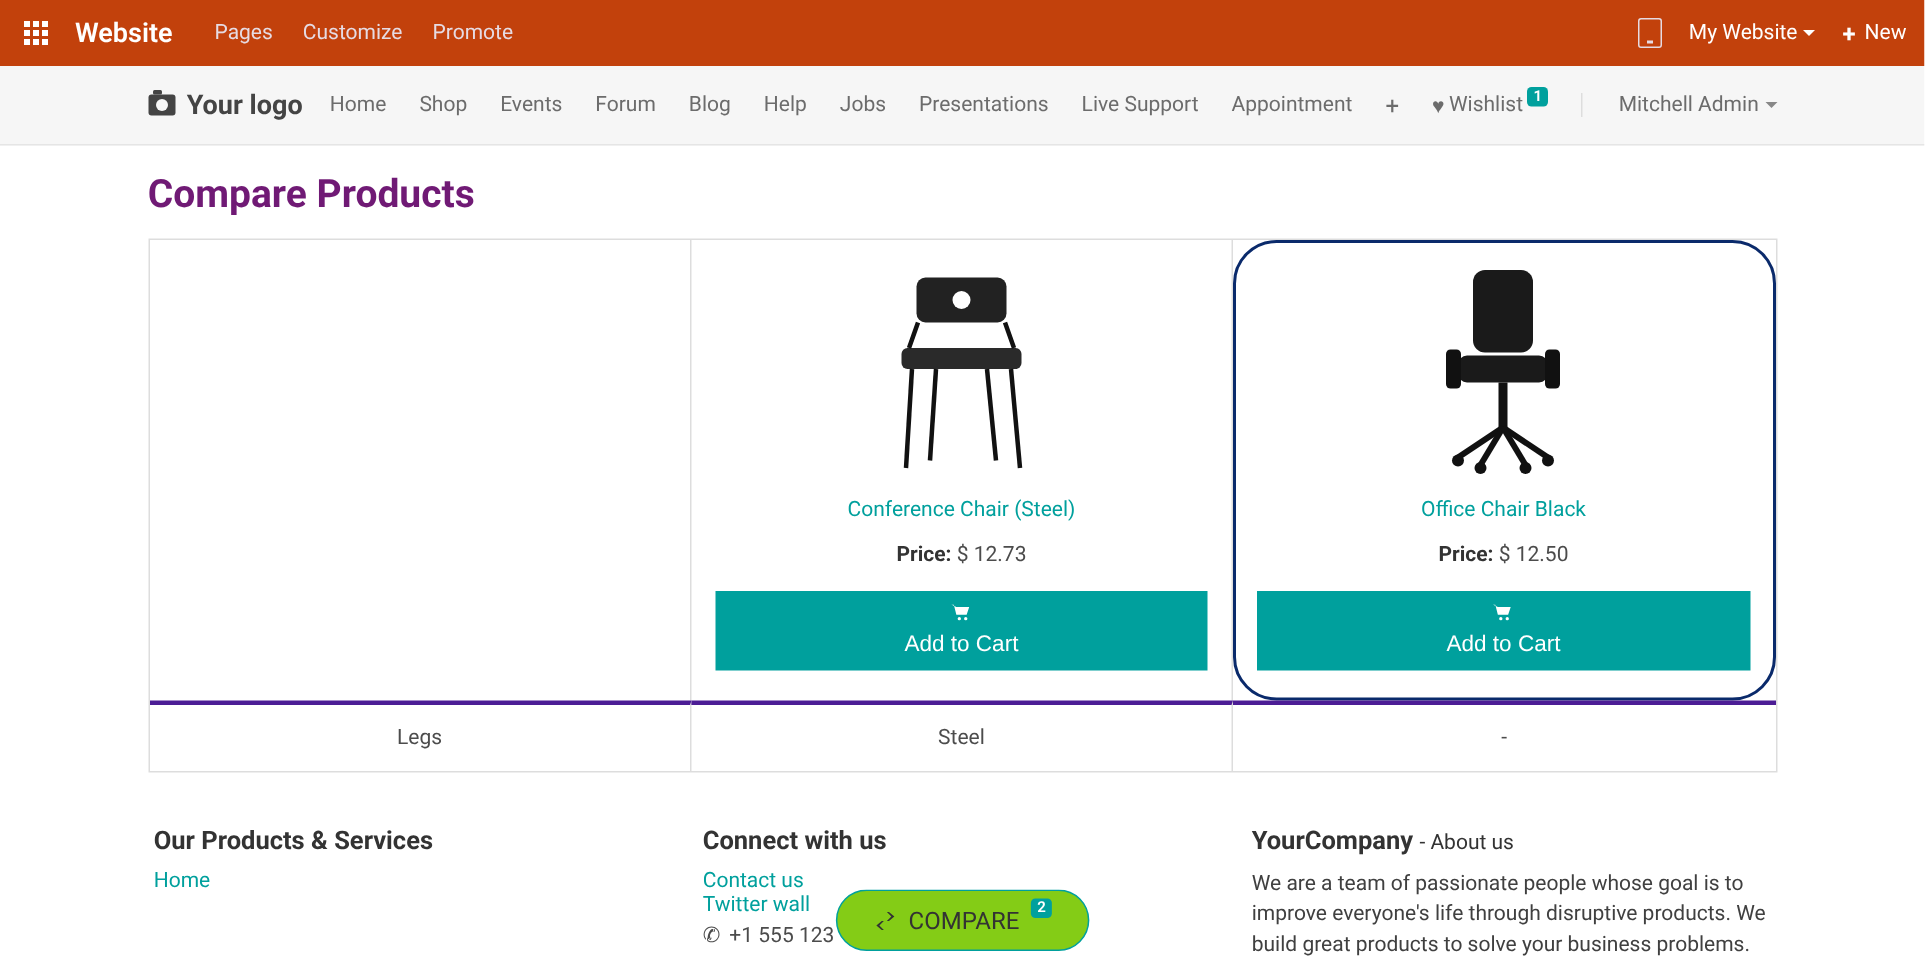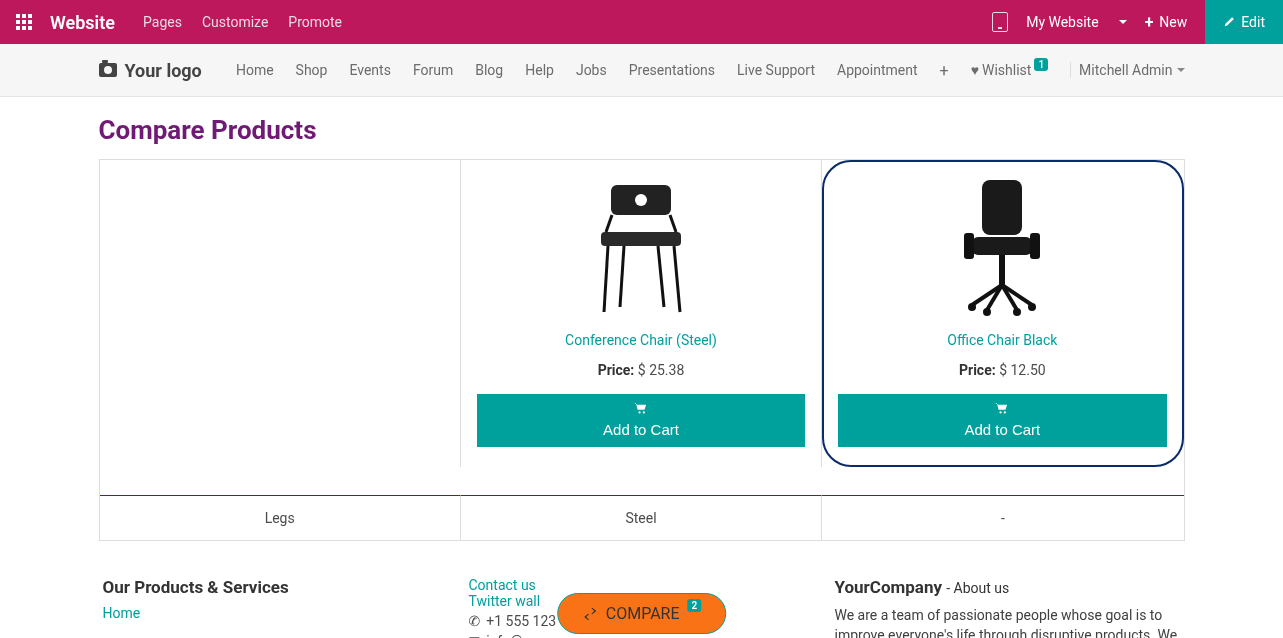--- a/index.html
+++ b/index.html
@@ -1,79 +1,79 @@
 <!DOCTYPE html>
 <html><head>
 <meta charset="utf-8">
 <style>
 * { box-sizing: border-box; margin: 0; padding: 0; }
 body { font-family: -apple-system, BlinkMacSystemFont, "Segoe UI", Roboto, sans-serif; font-size: 14px; color: #4c4c4c; background: #fff; }
 
 
-.topbar { background: #be185d; color: #fff; display: flex; align-items: center; height: 44px; padding: 16px 12px; }
+.topbar { background: #c2410c; color: #fff; display: flex; align-items: center; height: 44px; padding: 16px 12px; }
 .topbar-left { display: flex; align-items: center; }
 .apps-icon { display: inline-flex; align-items: center; justify-content: center; width: 24px; height: 24px; margin-right: 14px; cursor: pointer; }
 .apps-icon span { display: grid; grid-template-columns: repeat(3,4px); grid-template-rows: repeat(3,4px); gap: 2px; }
 .apps-icon i { display: block; width: 4px; height: 4px; background: #fff; }
 .brand { font-size: 18px; font-weight: 600; margin-right: 28px; }
 .topmenu { display: flex; gap: 20px; }
 .topmenu-item { color: #e6dbe3; cursor: pointer; }
 .topbar-right { margin-left: auto; display: flex; align-items: center; gap: 18px; }
 .mobile-icon { width: 16px; height: 20px; border: 1.5px solid #e6dbe3; border-radius: 2px; position: relative; cursor: pointer; }
 .mobile-icon::after { content:""; position:absolute; bottom:2px; left:50%; transform:translateX(-50%); width:4px; height:2px; background:#e6dbe3; }
-.mywebsite { color:#fff; cursor:pointer; display:flex; align-items:center; gap:20px; }
+.mywebsite { color:#fff; cursor:pointer; display:flex; align-items:center; gap:4px; }
 .caret-down { width:0; height:0; border-left:4px solid transparent; border-right:4px solid transparent; border-top:4px solid #fff; }
 .newbtn { color:#fff; cursor:pointer; display:flex; align-items:center; gap:6px; }
 .plus { font-weight:bold; font-size:16px; }
 .editbtn { background:#00A09D; height:44px; display:flex; align-items:center; gap:6px; padding:0 18px; margin-right:-12px; cursor:pointer; color:#fff; }
 .pencil { width:12px; height:12px; }
 
 
 .navrow { background:#f6f6f6; border-bottom:1px solid #e5e5e5; }
 .navinner { max-width:1110px; margin:0 auto; display:flex; align-items:center; height:52px; padding:0 12px; }
 .logo-area { display:flex; align-items:center; gap:8px; font-size:18px; font-weight:700; color:#444; }
 .camera-icon { width:18px; height:14px; background:#444; border-radius:2px; position:relative; }
 .camera-icon::before { content:""; position:absolute; top:-3px; left:3px; width:6px; height:3px; background:#444; border-radius:1px; }
 .camera-icon::after { content:""; position:absolute; top:3px; left:5px; width:8px; height:8px; border-radius:50%; background:#f6f6f6; }
 .navlinks { margin-left:auto; display:flex; align-items:center; gap:22px; }
 .navlink { color:#6c6c6c; cursor:pointer; font-size:14px; }
 .nav-plus { color:#6c6c6c; font-size:16px; cursor:pointer; }
 .wishlist { display:flex; align-items:center; gap:3px; color:#6c6c6c; cursor:pointer; }
 .heart { color:#6c6c6c; }
 .badge { background:#00A09D; color:#fff; border-radius:3px; font-size:10px; padding:1px 4px; font-weight:600; position:relative; top:-6px; }
-.userlink { color:#6c6c6c; cursor:pointer; display:flex; align-items:center; gap:4px; padding-left:8px; border-left:1px solid #ddd; }
+.userlink { color:#6c6c6c; cursor:pointer; display:flex; align-items:center; gap:4px; padding-left:24px; border-left:1px solid #ddd; }
 .caret-gray { width:0; height:0; border-left:4px solid transparent; border-right:4px solid transparent; border-top:4px solid #888; }
 
 
 .content { max-width:1110px; margin:0 auto; padding:12px; }
 h1.pagetitle { font-size:26px; font-weight:700; color:#701a75; margin:6px 0 14px; }
 
 .compare-table { display:grid; grid-template-columns: 1fr 1fr 1fr; border:1px solid #ddd; }
 .ct-cell { border-right:1px solid #ddd; padding:12px 16px; text-align:center; }
 .ct-cell:last-child { border-right:none; }
 .ct-row { display:contents; }
-.ct-bottom .ct-cell { border-top:1px solid #4c1d95; padding:14px 16px;margin-top:28px; }
+.ct-bottom .ct-cell { border-top:3px solid #4c1d95; padding:14px 16px; }
 .prod-img-wrap { height:150px; display:flex; align-items:center; justify-content:center; margin-bottom:8px; }
 .prod-name { color:#00A09D; margin:10px 0 14px; cursor:pointer; }
 .price-line { margin-bottom:16px; }
 .price-line b { color:#333; }
 .addcart { background:#00A09D; color:#fff; border:none; width:100%; padding:9px 0; font-size:15px; cursor:pointer; display:flex; align-items:center; justify-content:center; gap:6px;flex-direction:column; }
 .cart-icon { width:14px; height:12px; }
 .highlight-cell { outline:2px solid #0a2a6b; outline-offset:-2px; padding-bottom: 20px !important; border-radius: 29px; }
 
 
 .footer-cols { display:grid; grid-template-columns:1fr 1fr 1fr; gap:20px; margin-top:36px; padding:0 4px; }
 .footer-cols h3 { font-size:17px; font-weight:700; color:#333; margin-bottom:8px; }
 .linkteal { color:#00A09D; cursor:pointer; }
 .connect-line { display:flex; align-items:center; gap:6px; margin-top:4px; color:#4c4c4c; }
 .about-inline { font-size:14px; font-weight:400; color:#333; }
 .about-p { color:#404040; line-height:1.45; margin-top:4px; }
 
 
-.compare-pill { position:fixed; left:50%; transform:translateX(-50%); bottom:4px; background:#f97316; border:1px solid #00A09D; border-radius:22px; padding:10px 24px; display:flex; align-items:center; gap:8px; font-size:16px; color:#333; cursor:pointer; }
+.compare-pill { position:fixed; left:50%; transform:translateX(-50%); bottom:4px; background:#84cc16; border:1px solid #00A09D; border-radius:22px; padding:10px 24px; display:flex; align-items:center; gap:8px; font-size:16px; color:#333; cursor:pointer; }
 .compare-pill .badge2 { background:#00A09D; color:#fff; border-radius:3px; font-size:10px; padding:1px 4px; font-weight:600; position:relative; top:-8px; }
 
 svg { display:block; }
 </style>
 </head>
 <body>
 
 <div class="topbar">
   <div class="topbar-left">
     <div class="apps-icon">
@@ -98,26 +98,20 @@
   </div>
   <div class="topbar-right">
     <div class="mobile-icon"></div>
     <div class="mywebsite">
       <span>My Website</span>
       <span class="caret-down"></span>
     </div>
     <div class="newbtn">
       <span class="plus">+</span>
       <span>New</span>
-    </div>
-    <div class="editbtn">
-      <svg class="pencil" viewBox="0 0 16 16">
-          <path fill="#fff" d="M12.1 1.5l2.4 2.4-8.9 8.9-3.3.9.9-3.3 8.9-8.9zM10.7 2.9l2.4 2.4"></path>
-        </svg>
-      <span>Edit</span>
     </div>
   </div>
 </div>
 
 <div class="navrow">
   <div class="navinner">
     <div class="logo-area">
       <span class="camera-icon"></span>
       <span>Your logo</span>
     </div>
@@ -163,21 +157,21 @@
           <line x1="94" y1="38" x2="100" y2="55" stroke="#111" stroke-width="3"></line>
           <line x1="32" y1="69" x2="28" y2="135" stroke="#111" stroke-width="3"></line>
           <line x1="98" y1="69" x2="104" y2="135" stroke="#111" stroke-width="3"></line>
           <line x1="48" y1="69" x2="44" y2="130" stroke="#111" stroke-width="3"></line>
           <line x1="82" y1="69" x2="88" y2="130" stroke="#111" stroke-width="3"></line>
         </svg>
       </div>
       <div class="prod-name">Conference Chair (Steel)</div>
       <div class="price-line">
         <b>Price:</b>
-        <span>$ 25.38</span>
+        <span>$ 12.73</span>
       </div>
       <button class="addcart">
         <svg class="cart-icon" viewBox="0 0 16 14">
             <path fill="#fff" d="M0 0h2l2 8h8l2-6H4M5 11a1.3 1.3 0 102.6 0 1.3 1.3 0 00-2.6 0m5 0a1.3 1.3 0 102.6 0 1.3 1.3 0 00-2.6 0"></path>
           </svg>
         <span>Add to Cart</span>
       </button>
     </div>
 
     <div class="ct-cell highlight-cell">
@@ -217,20 +211,21 @@
       <div class="ct-cell">-</div>
     </div>
   </div>
 
   <div class="footer-cols">
     <div>
       <h3>Our Products &amp; Services</h3>
       <div class="linkteal">Home</div>
     </div>
     <div>
+      <h3>Connect with us</h3>
       <div class="linkteal">Contact us</div>
       <div class="linkteal">Twitter wall</div>
       <div class="connect-line">
         <span>✆</span>
         <span>+1 555 123</span>
       </div>
       <div class="connect-line">
         <span>✉</span>
         <span>info@your</span>
       </div>

